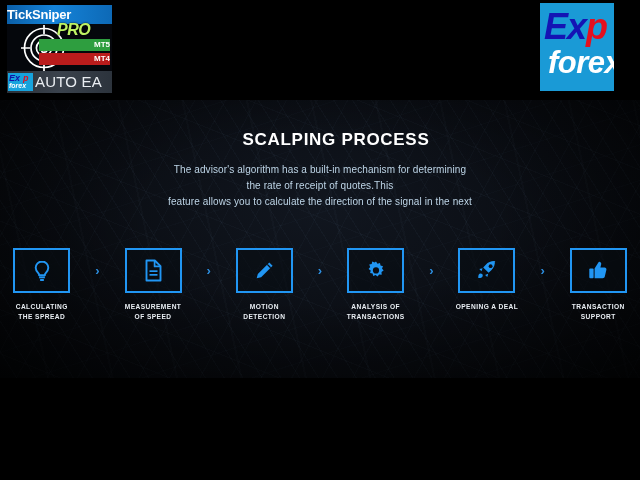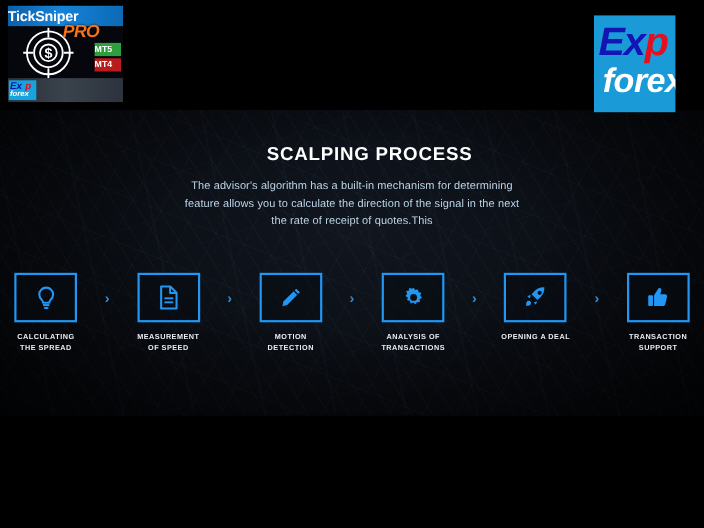--- a/index.html
+++ b/index.html
@@ -187,37 +187,38 @@
     background: #05070c;
   }
   #ts-target {
     position: absolute;
     left: 14px; top: 1px;
     width: 46px; height: 46px;
   }
   #ts-pro {
     position: absolute;
     left: 50px; top: -3px;
-    color: #f97316;
+    color: #bef264;
     font-size: 16px;
     font-weight: bold;
     font-style: italic;
     letter-spacing: -0.5px;
     text-shadow: 0 0 2px rgba(0,0,0,0.9);
   }
   .ts-badge {
     position: absolute;
     right: 2px;
     width: 24px;
     height: 12px;
     color: #ffffff;
     font-size: 8px;
     font-weight: bold;
     line-height: 12px;
-    text-align: left;
+    text-align: right;
+    padding-left: 47px;
   }
   #ts-mt5 { top: 15px; background: #2e9e3f; }
   #ts-mt4 { top: 29px; background: #b91c1c; }
 
   #ts-bottom {
     position: absolute;
     left: 0; top: 66px;
     width: 105px; height: 22px;
     background: linear-gradient(90deg, #2a3038 0%, #3a424c 50%, #2c333c 100%);
   }
@@ -238,21 +239,21 @@
     overflow: hidden;
   }
   #ts-exp-e { position:absolute; left:1px; top:0px; color:#1212a8; font-size:9px; font-weight:bold; font-style:italic; line-height:10px;}
   #ts-exp-p { position:absolute; left:15px; top:0px; color:#e01020; font-size:9px; font-weight:bold; font-style:italic; line-height:10px;}
   #ts-exp-forex { position:absolute; left:1px; top:8px; color:#ffffff; font-size:7px; font-weight:bold; font-style:italic; line-height:9px;}
 
   
   #logo-expforex {
     position: absolute;
     left: 540px;
-    top: 14px;
+    top: 3px;
     width: 74px;
     height: 88px;
     background: #1a9ad6;
     z-index: 40;
     overflow: hidden;
   }
   #ef-exp {
     position: absolute;
     left: 4px; top: 4px;
     font-size: 36px;
@@ -282,22 +283,22 @@
   <div id="content">
     <div class="tex1"></div>
     <div class="tex2"></div>
     <div class="tex3"></div>
     <div class="vignette"></div>
 
     <div id="headline">SCALPING PROCESS</div>
 
     <div id="subcopy">
       <div>The advisor's algorithm has a built-in mechanism for determining</div>
+      <div>the rate of receipt of quotes.This</div>
       <div>feature allows you to calculate the direction of the signal in the next</div>
-      <div>the rate of receipt of quotes.This</div>
     </div>
 
     <div id="steps">
 
       <div class="step">
         <div class="step-box">
           <span>
             <svg width="20" height="22" viewBox="0 0 20 22" fill="none">
               <path d="M10 1.5c-3.6 0-6.3 2.8-6.3 6.2 0 2.4 1.3 3.9 2.4 5.1.6.7 1 1.2 1 1.8v.6h5.8v-.6c0-.6.4-1.1 1-1.8 1.1-1.2 2.4-2.7 2.4-5.1 0-3.4-2.7-6.2-6.3-6.2z" stroke="#2196f3" stroke-width="1.9" stroke-linejoin="round"></path>
               <rect x="7.1" y="16.4" width="5.8" height="1.9" fill="#2196f3"></rect>
@@ -422,20 +423,21 @@
       <div class="ts-badge" id="ts-mt5">MT5</div>
       <div class="ts-badge" id="ts-mt4">MT4</div>
     </div>
 
     <div id="ts-bottom">
       <div id="ts-expforex">
         <span id="ts-exp-e">Ex</span>
         <span id="ts-exp-p">p</span>
         <span id="ts-exp-forex">forex</span>
       </div>
+      <div id="ts-auto">AUTO EA</div>
     </div>
   </div>
 
   <div id="logo-expforex">
     <div id="ef-exp">
       <span class="a">Ex</span><span class="b">p</span>
     </div>
     <div id="ef-forex">forex</div>
   </div>
 

